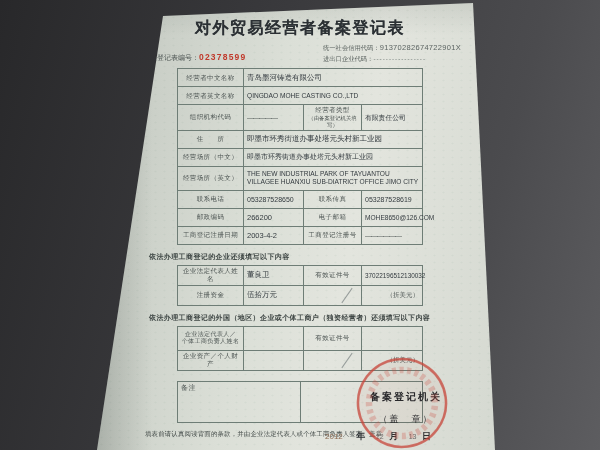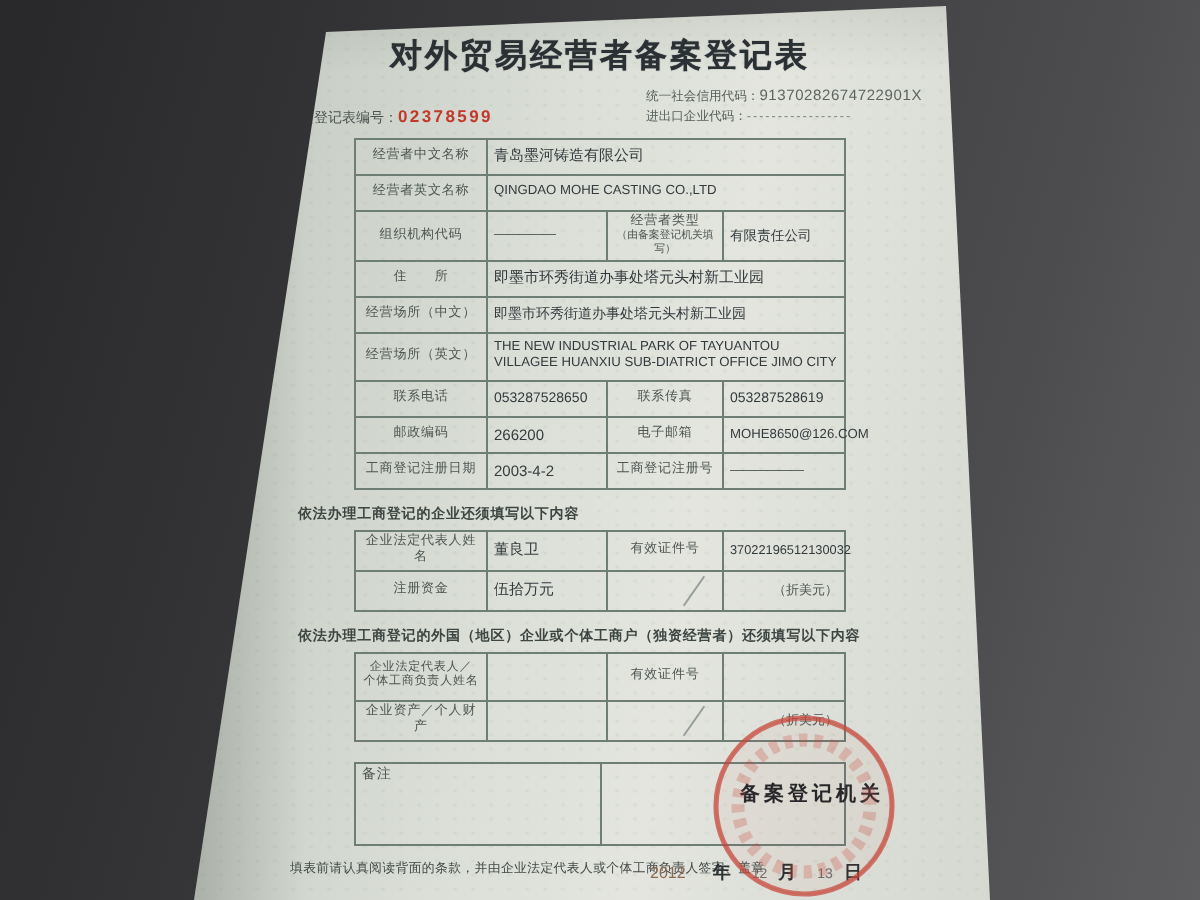--- a/index.html
+++ b/index.html
@@ -196,20 +196,21 @@
       <div class="tr cr h40">
         <div class="cell lab top" style="font-size:7px">备注</div>
         <div class="cell"></div>
       </div>
     </div>
 
     <div class="footnote">填表前请认真阅读背面的条款，并由企业法定代表人或个体工商负责人签字、盖章</div>
 
     <div class="authority">
       <div class="auth-name">备案登记机关</div>
+      <div class="seal-note">（盖　章）</div>
     </div>
 
     <svg class="stamp" viewBox="0 0 98 98">
       <circle cx="49" cy="49" r="44" fill="rgba(199,70,58,0.06)" stroke="#c7463a" stroke-width="2.6" opacity="0.82"></circle>
       <circle cx="49" cy="49" r="33" fill="none" stroke="#c7463a" stroke-width="6.5" stroke-dasharray="4 3.5" opacity="0.30"></circle>
       <circle cx="49" cy="49" r="44" fill="none" stroke="#c7463a" stroke-width="1" opacity="0.35"></circle>
     </svg>
 
     <div class="dateline">
       <span class="y">2012</span>

